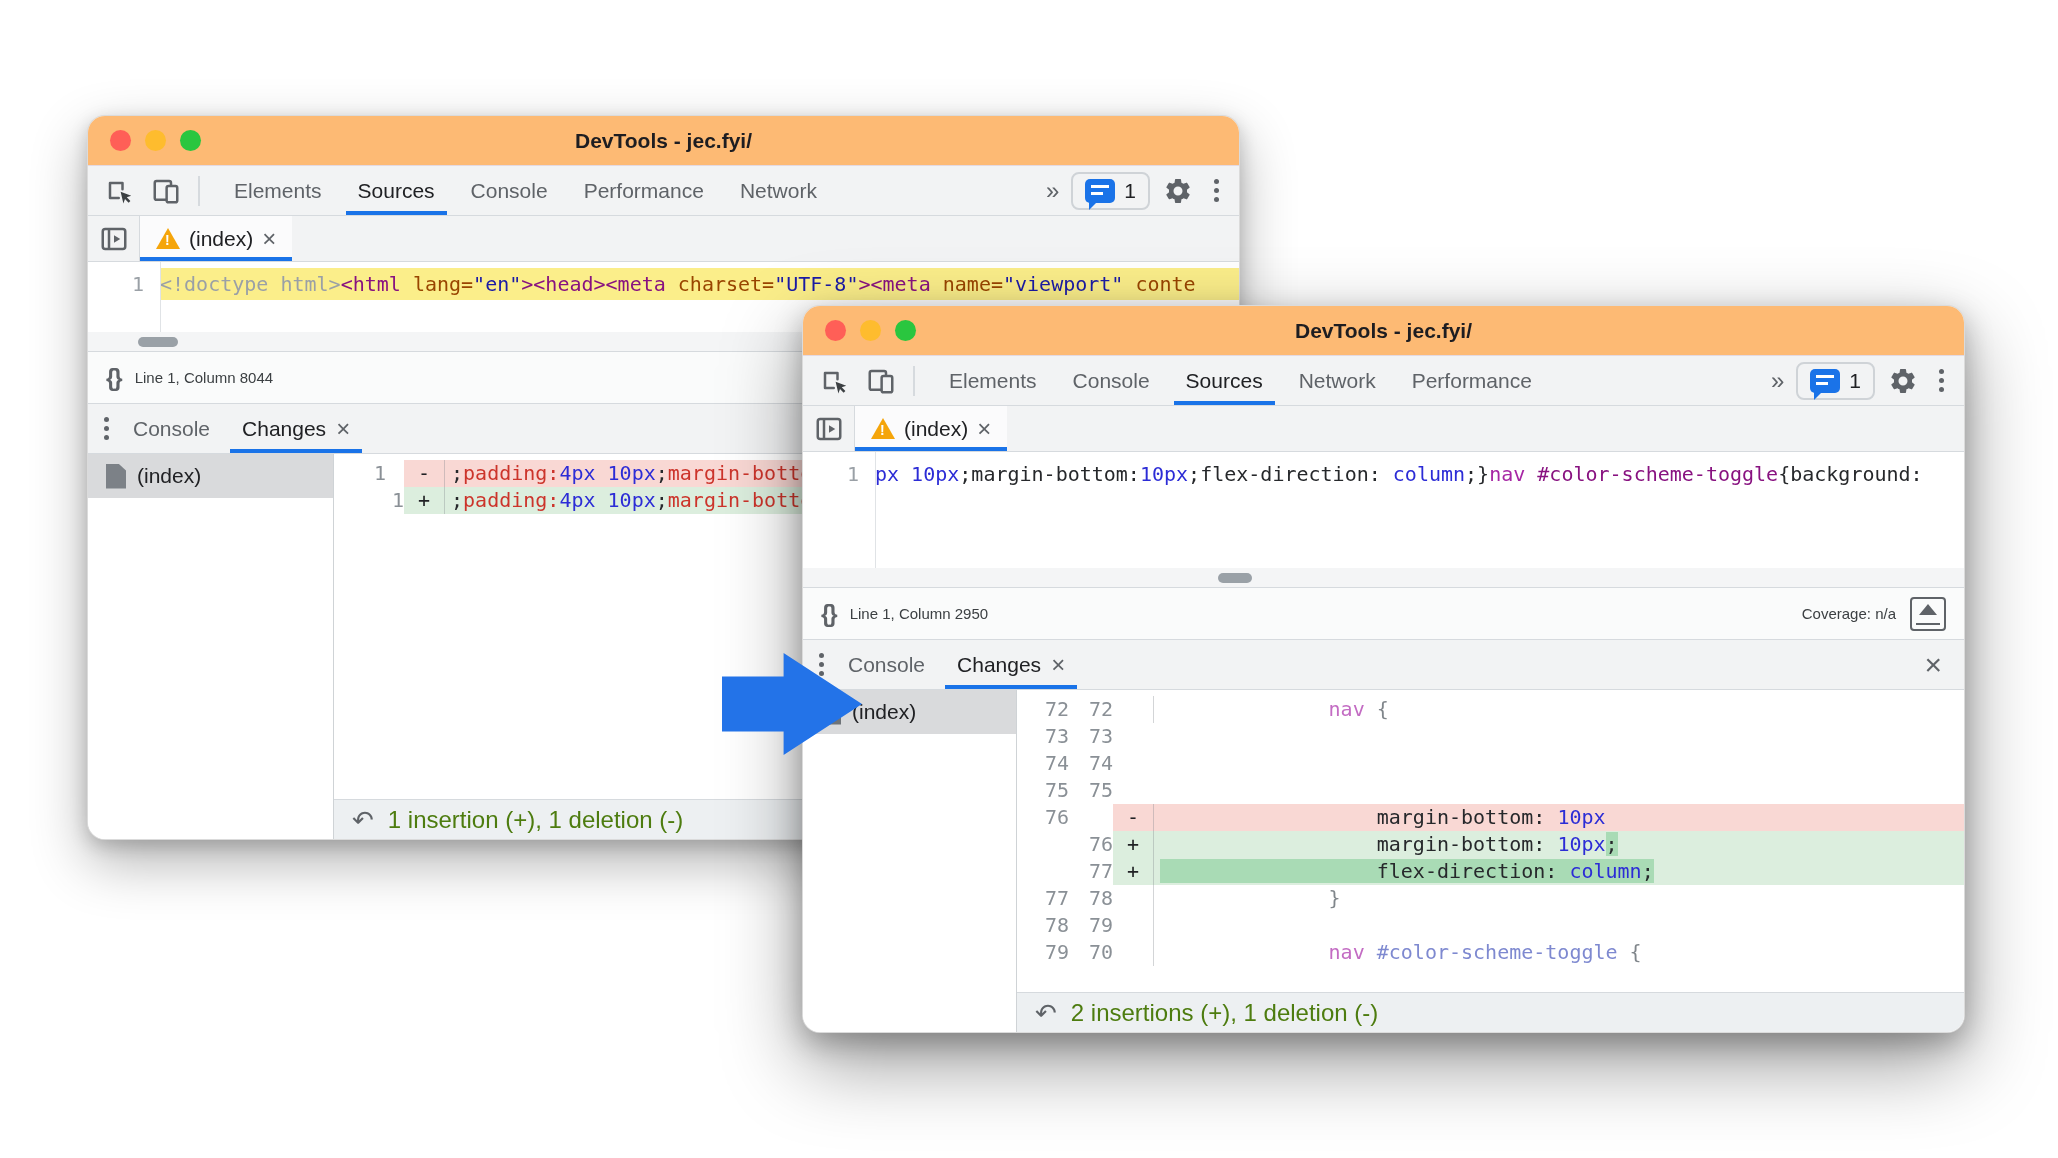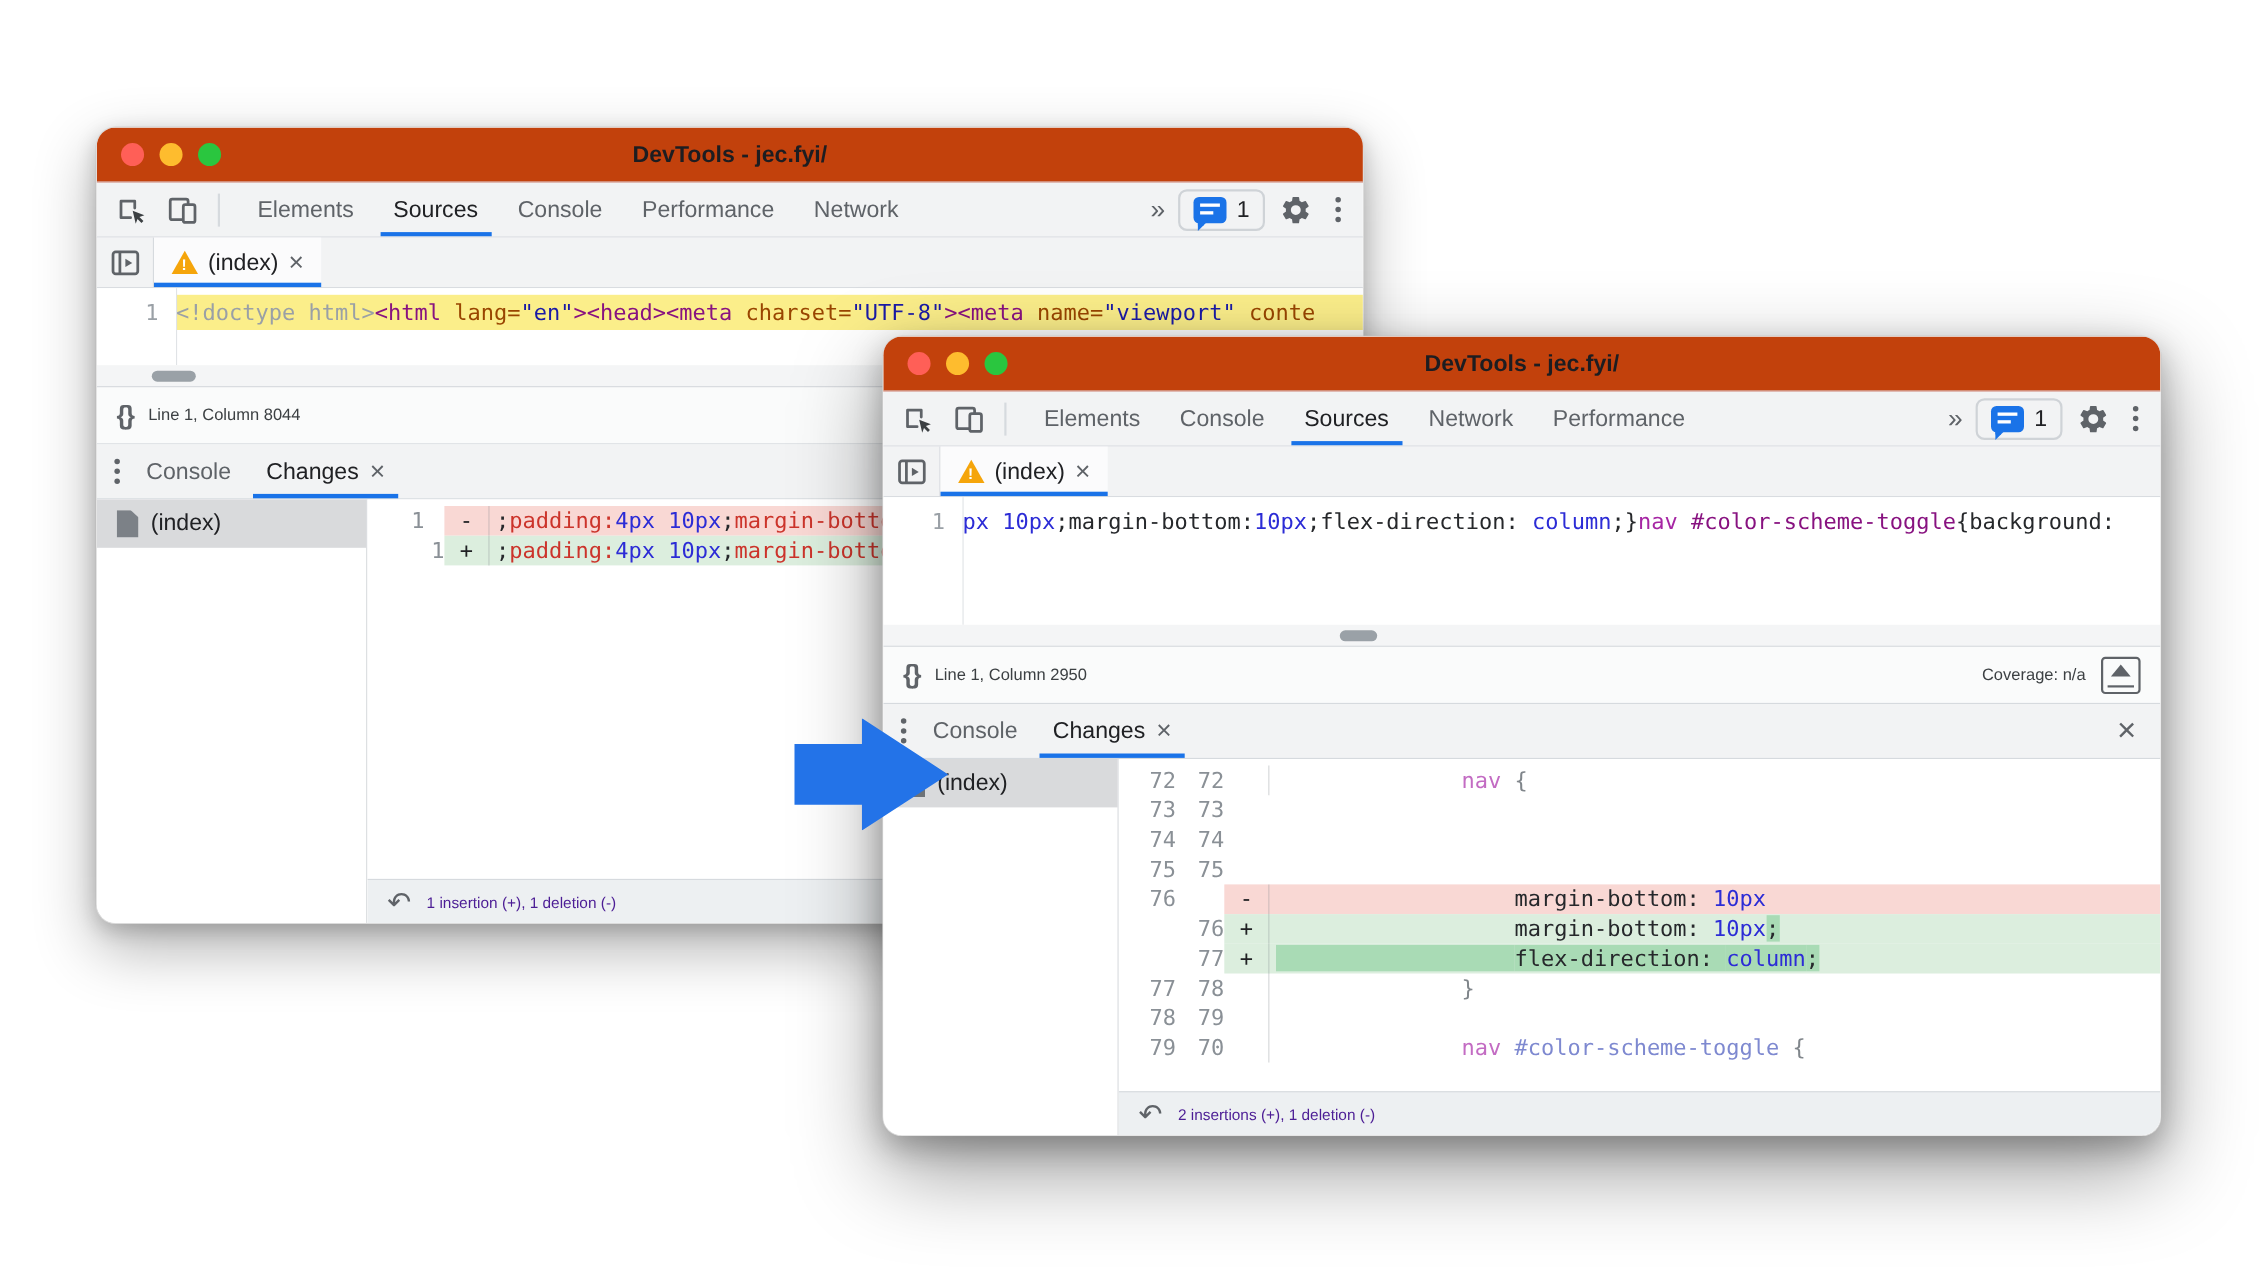--- a/index.html
+++ b/index.html
@@ -8,21 +8,21 @@
   .canvas { position:relative; width:2058px; height:1158px; overflow:hidden; background:#fff; }
 
   
   .window { position:absolute; background:#fff; border-radius:18px; overflow:hidden;
             border:1px solid rgba(0,0,0,.14); display:flex; flex-direction:column; }
   .win-back  { left:87px;  top:115px; width:1153px; height:725px; z-index:1;
                box-shadow:0 22px 55px rgba(0,0,0,.30), 0 6px 18px rgba(0,0,0,.18); }
   .win-front { left:802px; top:305px; width:1163px; height:728px; z-index:10;
                box-shadow:0 30px 80px rgba(0,0,0,.40), 0 10px 28px rgba(0,0,0,.25); }
 
-  .titlebar { height:50px; flex:0 0 auto; background:#c2410c; border-bottom:1px solid #e4d9e1;
+  .titlebar { height:50px; flex:0 0 auto; background:#fdba74; border-bottom:1px solid #e4d9e1;
               display:flex; align-items:center; justify-content:center; position:relative; }
   .traffic { position:absolute; left:22px; top:0; height:100%; display:flex; align-items:center; gap:14px; }
   .tl { width:21px; height:21px; border-radius:50%; }
   .tl.red{ background:#ff5f57; } .tl.yellow{ background:#febc2e; } .tl.green{ background:#2ac63f; }
   .title { font-size:21px; font-weight:bold; color:#1d1d21; }
 
   
   .toolbar { height:50px; flex:0 0 auto; background:#f2f3f4; border-bottom:1px solid #d6dade;
              display:flex; align-items:stretch; padding:0 12px; }
   .tb-left { display:flex; align-items:center; gap:6px; }
@@ -116,21 +116,21 @@
   .sign { flex:0 0 40px; text-align:center; color:#202124; line-height:27px; }
   pre.code { flex:1 1 auto; white-space:pre; overflow:hidden; line-height:27px;
              border-left:1px solid rgba(130,136,140,.35); padding-left:6px; }
   .row-del .code-wrap { background:var(--c-del_bg); }
   .row-ins .code-wrap { background:var(--c-ins_bg); }
 
   .pane-footer { position:absolute; left:0; right:0; bottom:0; height:40px; background:#edf0f2;
                  border-top:1px solid #d6dade; display:flex; align-items:center; gap:14px;
                  padding:0 18px; }
   .revert { font-size:26px; color:#5f6368; line-height:1; }
-  .summary { font-size:14px; color:#4c1d95; }
+  .summary { font-size:24px; color:#4d7c0f; }
 
   
   .callout-arrow { position:absolute; left:722px; top:653px; width:140px; height:102px; z-index:30;
                    background:var(--c-arrow); 
                    clip-path:polygon(0 23%, 44% 23%, 44% 0, 100% 50%, 44% 100%, 44% 77%, 0 77%); }
 
   svg.ic { display:block; }
 </style>
 </head>
 <body>

